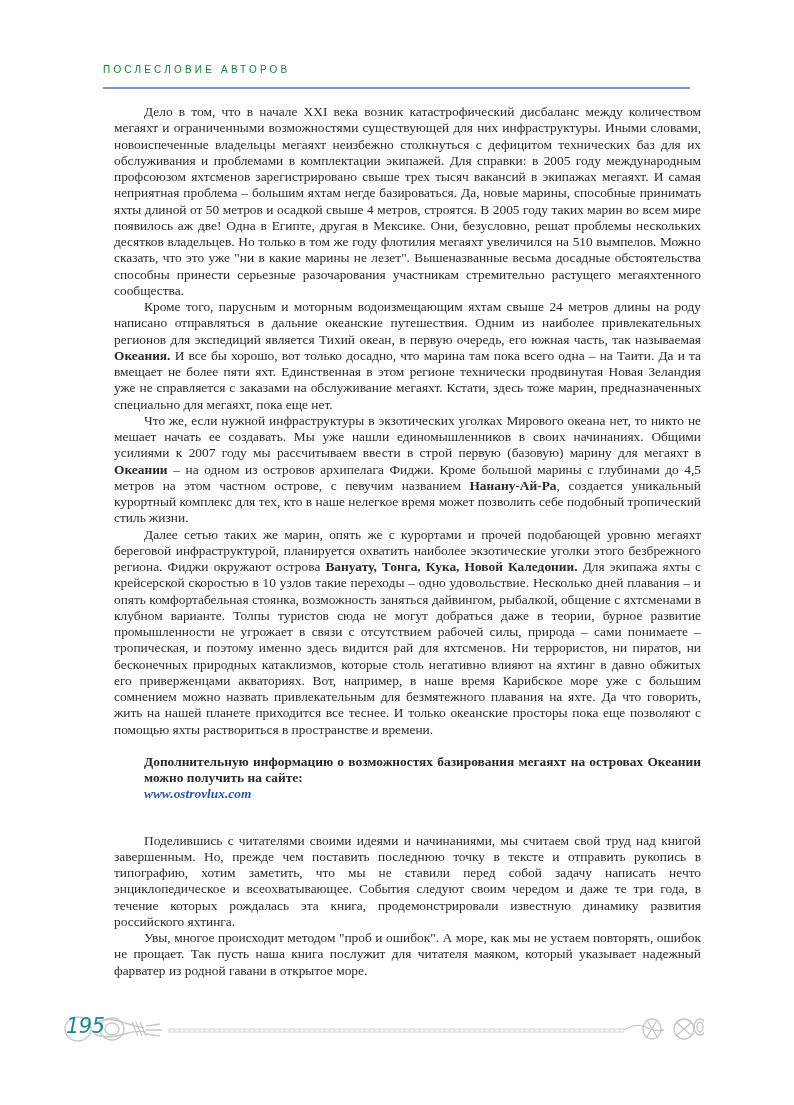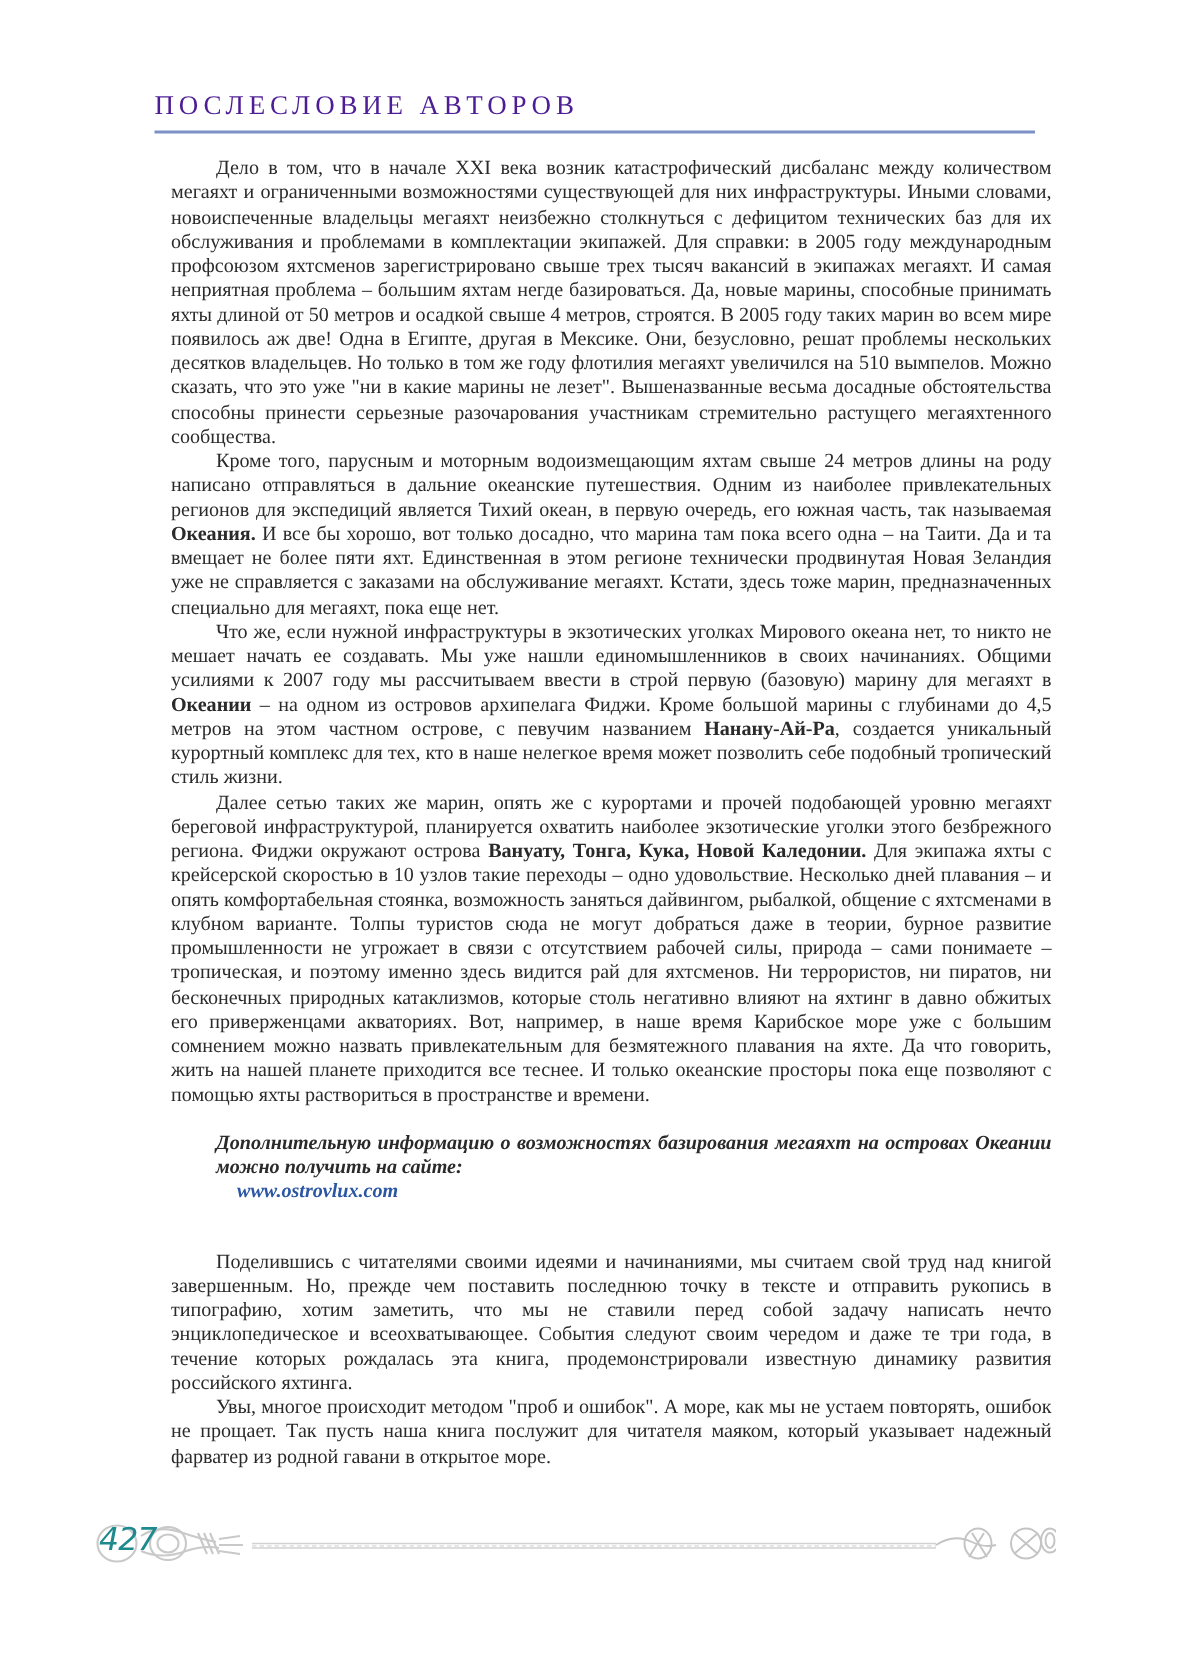--- a/index.html
+++ b/index.html
@@ -1,29 +1,29 @@
 <!DOCTYPE html>
 <html><head>
   <meta charset="utf-8">
   <style>
     html, body { margin: 0; padding: 0; background: #ffffff; }
     body { width: 794px; height: 1105px; position: relative; overflow: hidden;
            font-family: "DejaVu Serif", "Liberation Serif", serif; color: #2a2a2a; }
     .header { position: absolute; left: 103px; top: 60px; width: 587px; }
-    .header-title { font-family: Liberation Serif, serif; font-size: 18px;
-                    letter-spacing: 3.2px; color: #4c1d95; line-height: 20px; white-space: nowrap; }
+    .header-title { font-family: Liberation Sans, sans-serif; font-size: 10px;
+                    letter-spacing: 3.2px; color: #15803d; line-height: 20px; white-space: nowrap; }
     .header-rule { position: absolute; left: 0; top: 27px; width: 587px; height: 2px; background: #7d91c8; }
     .body-text { position: absolute; left: 114px; top: 104px; width: 587px;
                  font-family: "Liberation Serif", "DejaVu Serif", serif; font-size: 13.4px;
                  line-height: 16.25px; text-align: justify; hyphens: manual; }
     .body-text p { margin: 0; text-indent: 30px; }
     .body-text em, .body-text strong { font-weight: bold; }
     .note { margin-top: 16px !important; text-indent: 30px; }
-    .note-text { font-style: italic; font-weight: bold; display: block; margin-left: 30px; text-indent: 0; }
-    .note-link { font-style: italic; font-weight: bold; color: #2b56a3; display: block; margin-left: 44px; text-indent: 0; text-decoration: none; }
+    .note-text { font-weight: bold; display: block; margin-left: 30px; text-indent: 0; }
+    .note-link { font-style: italic; font-weight: bold; color: #2b56a3; display: block; margin-left: 30px; text-indent: 0; text-decoration: none; }
     .after-note { margin-top: 30px !important; }
     .footer { position: absolute; left: 64px; top: 1012px; width: 640px; height: 32px; }
     .page-number { position: absolute; left: 2px; top: 2px; font-family: "DejaVu Sans", "Liberation Sans", sans-serif;
                    font-style: italic; font-size: 21px; color: #1f8a8e; letter-spacing: -0.5px; z-index: 2; }
     .rope { position: absolute; left: 0; top: 0; }
   </style>
 </head>
 <body>
 
 <div class="header">
@@ -71,14 +71,14 @@
     <g fill="none" stroke="#c4c4c4" stroke-width="1.3">
       <path d="M560 18 Q572 10 584 16 Q592 20 600 18"></path>
       <ellipse cx="588" cy="17" rx="9" ry="10"></ellipse>
       <path d="M584 10 L594 26 M592 10 L582 26"></path>
       <ellipse cx="620" cy="17" rx="10" ry="10"></ellipse>
       <path d="M612 10 L628 24 M628 10 L612 24"></path>
       <ellipse cx="636" cy="15" rx="6" ry="8"></ellipse>
       <ellipse cx="636" cy="15" rx="3" ry="5"></ellipse>
     </g>
   </svg>
-  <div class="page-number">427</div>
+  <div class="page-number">195</div>
 </div>
 
 </body></html>

